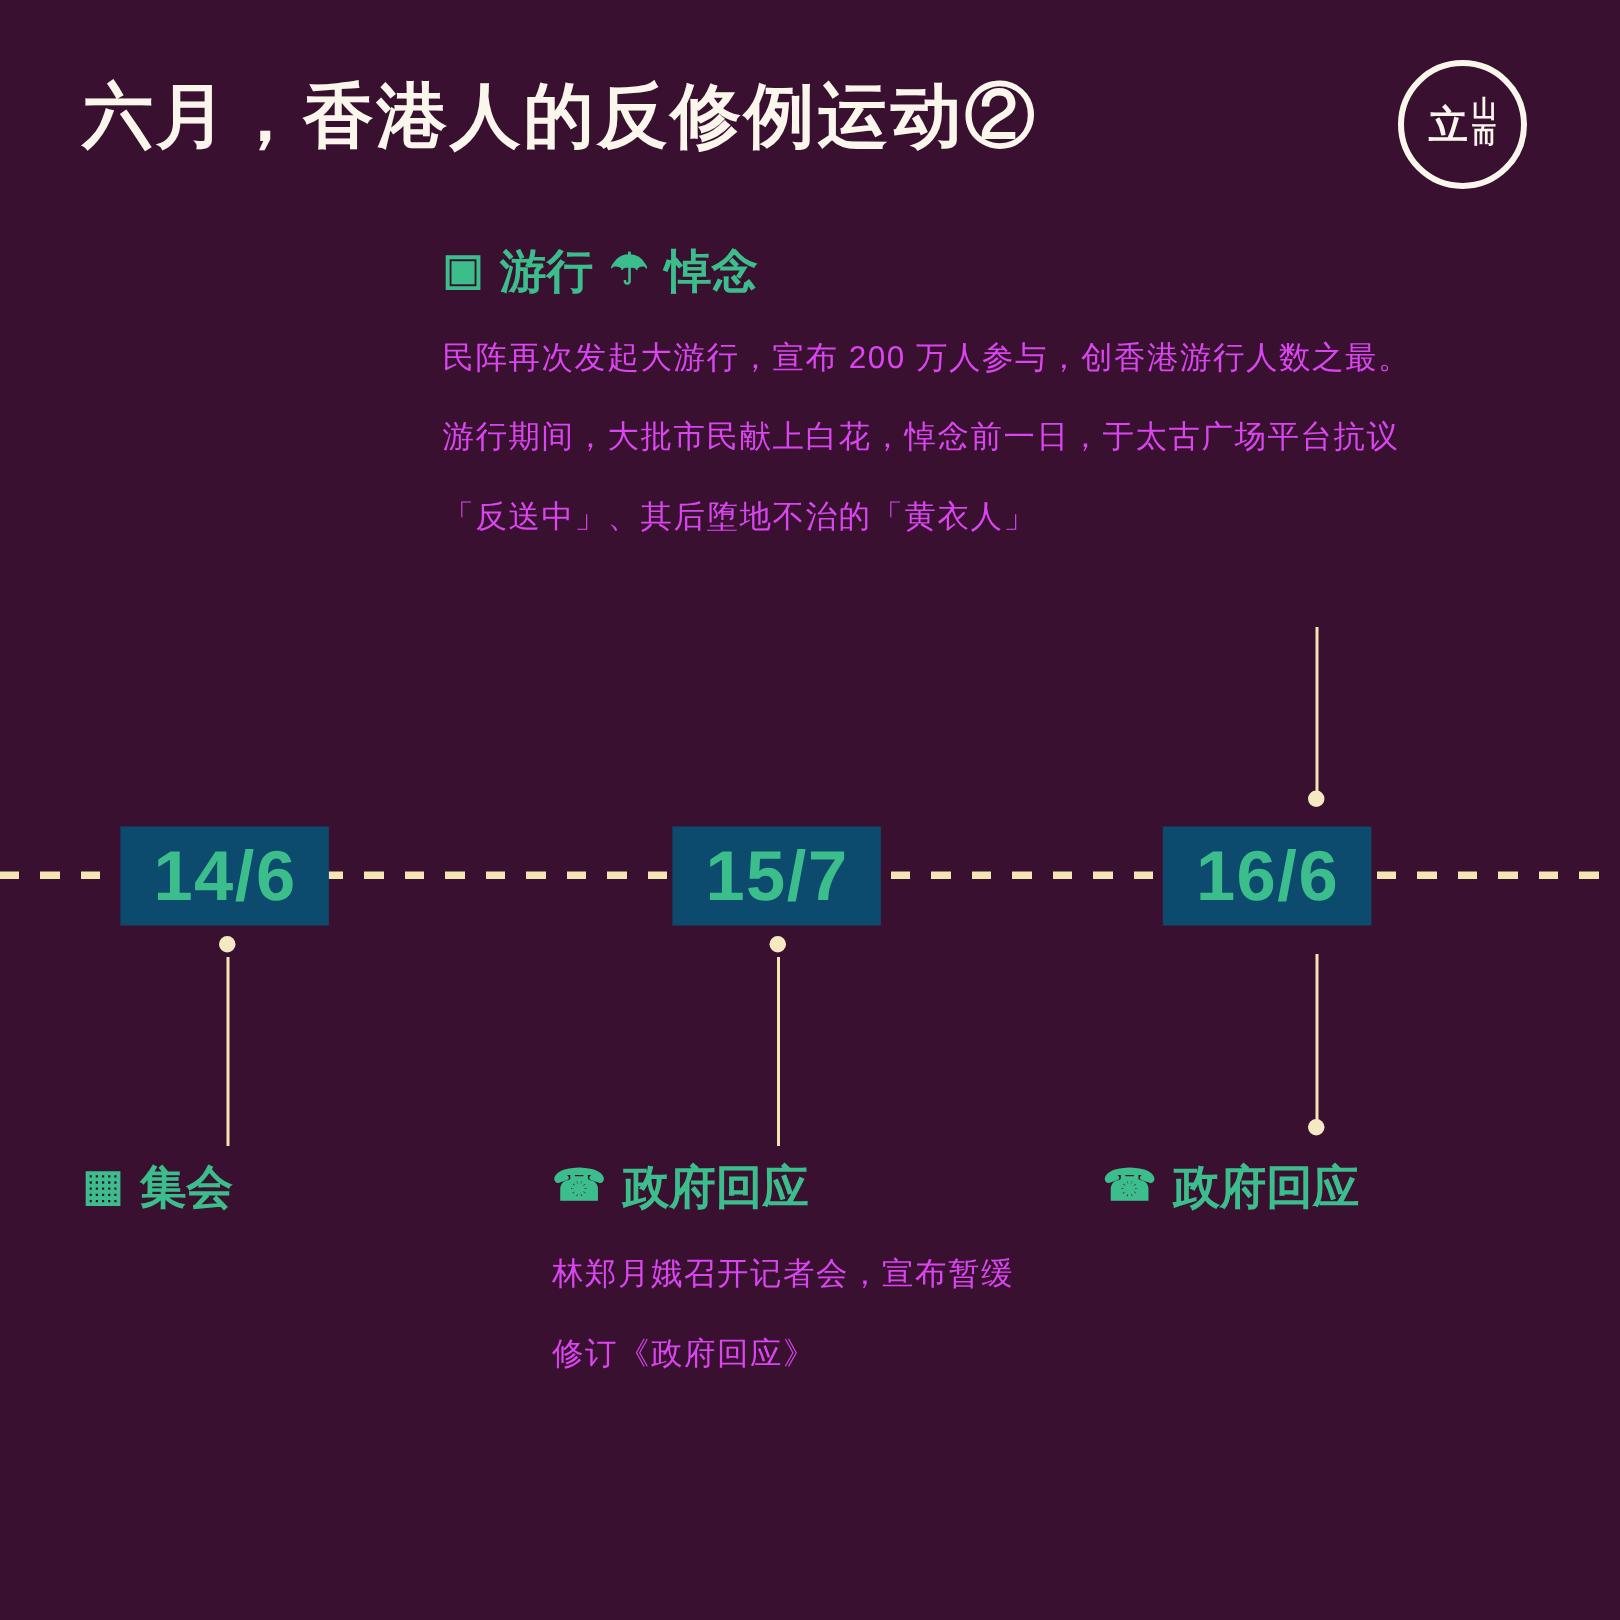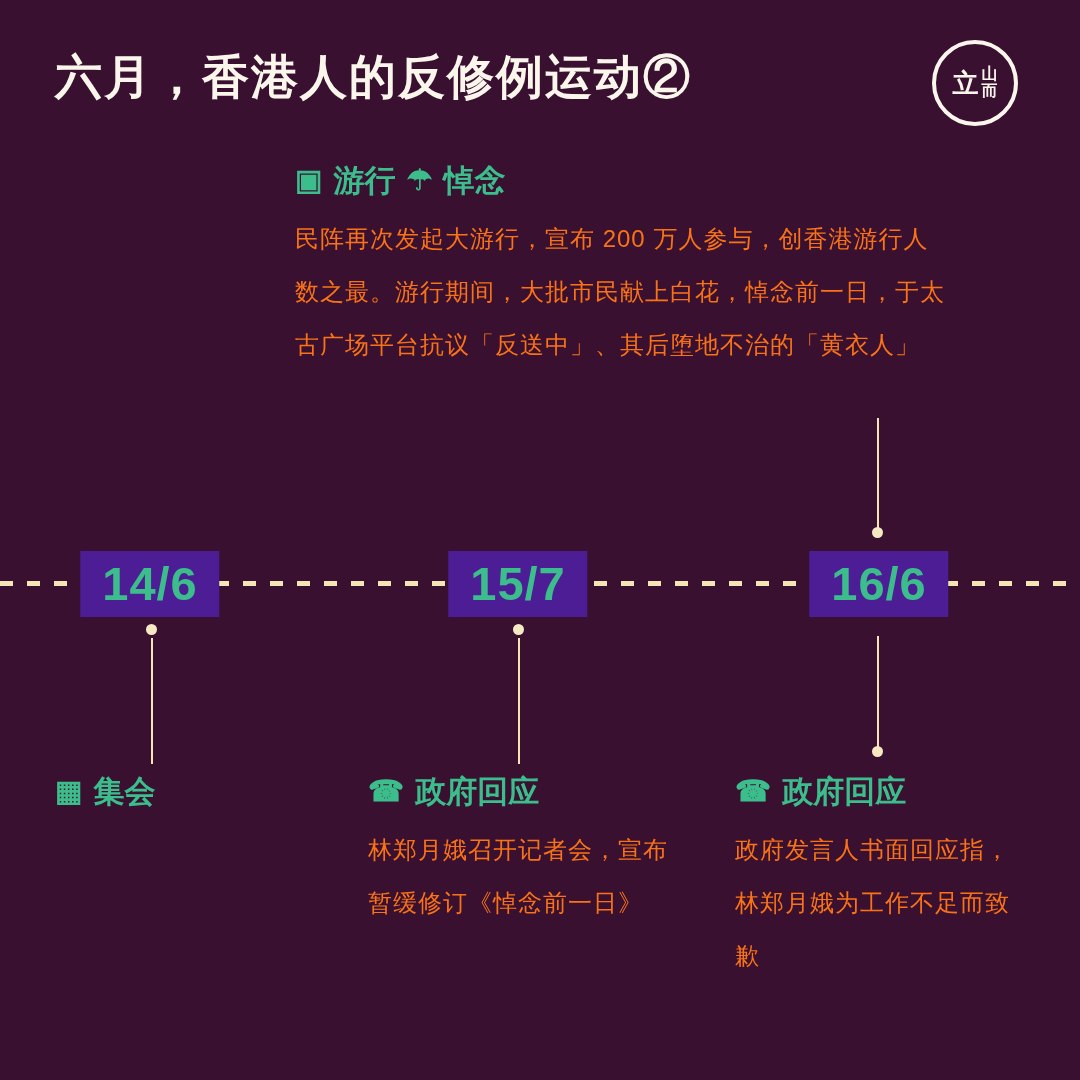--- a/index.html
+++ b/index.html
@@ -66,22 +66,22 @@
     font-size: 31px;
     font-weight: bold;
     line-height: 1;
   }
   .event-header .icon {
     font-size: 29px;
     line-height: 1;
   }
   .event-body {
     margin: 16px 0 0 0;
-    color: #f97316;
-    font-size: 24px;
+    color: #d946ef;
+    font-size: 21px;
     line-height: 53px;
     letter-spacing: 1px;
   }
   .top-event {
     position: absolute;
     left: 295px;
     top: 165px;
     width: 650px;
   }
   .event-1 { position: absolute; left: 55px;  top: 776px; width: 290px; }
@@ -94,32 +94,32 @@
     left: 0;
     top: 581px;
     width: 1080px;
     height: 5px;
     background: repeating-linear-gradient(90deg, #F3E5B4 0 13px, transparent 13px 27px);
   }
   .date {
     position: absolute;
     top: 551px;
     transform: translateX(-50%);
-    background: #4c1d95;
+    background: #0c4a6e;
     padding: 0 22px;
     color: #3CBE8C;
     font-size: 47px;
     font-weight: bold;
     letter-spacing: 1px;
     line-height: 1.4;
     z-index: 2;
   }
   .date-1 { left: 150px; }
   .date-2 { left: 518px; }
-  .date-3 { left: 879px; }
+  .date-3 { left: 845px; }
 
   
   .vline {
     position: absolute;
     width: 2px;
     background: #F3E5B4;
   }
   .dot {
     position: absolute;
     width: 11px;
@@ -183,24 +183,23 @@
       <span class="icon">▦</span>
       <span>集会</span>
     </div>
   </div>
 
   <div class="event-2">
     <div class="event-header">
       <span class="icon">☎</span>
       <span>政府回应</span>
     </div>
-    <p class="event-body">林郑月娥召开记者会，宣布暂缓修订《悼念前一日》</p>
+    <p class="event-body">林郑月娥召开记者会，宣布暂缓修订《政府回应》</p>
   </div>
 
   <div class="event-3">
     <div class="event-header">
       <span class="icon">☎</span>
       <span>政府回应</span>
     </div>
-    <p class="event-body">政府发言人书面回应指，林郑月娥为工作不足而致歉</p>
   </div>
 
 </div>
 
 </body></html>

